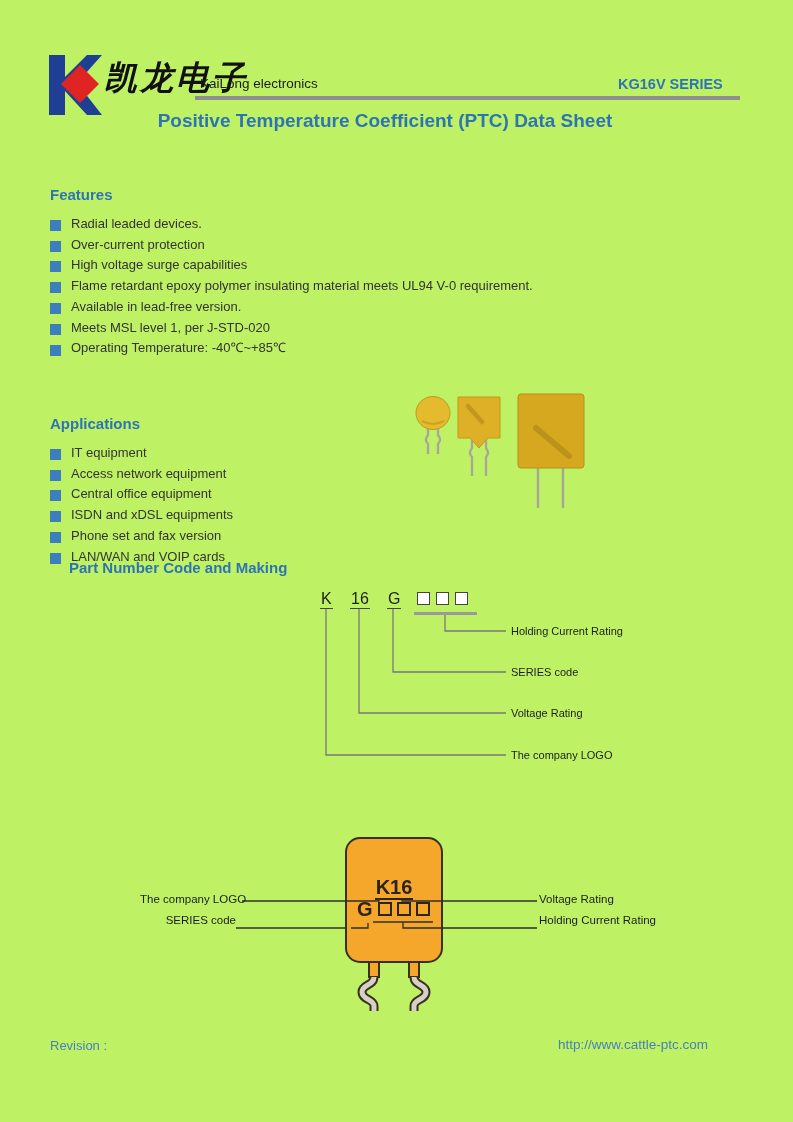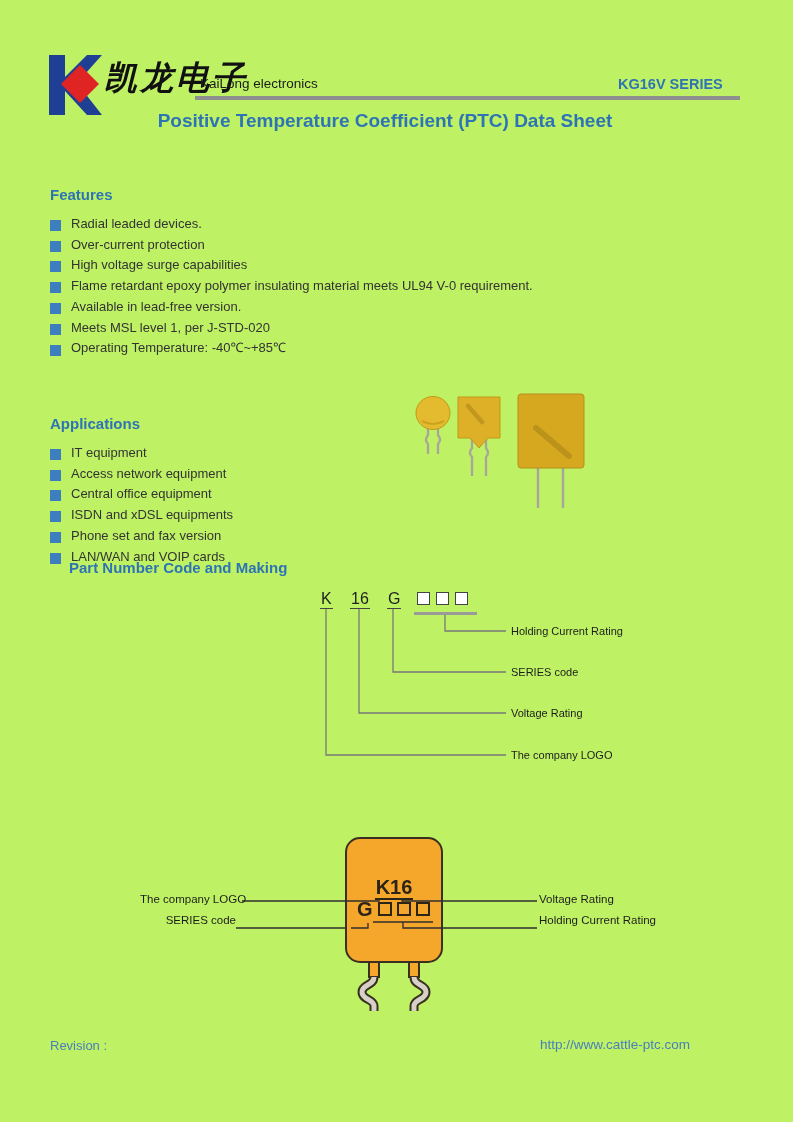--- a/index.html
+++ b/index.html
@@ -58,21 +58,21 @@
   .mark-k16 span { border-bottom:2px solid #2b2417; padding:0 1px; }
   .mark-grow { position:absolute; left:227px; top:69px; display:flex; align-items:center; gap:5px; }
   .mark-g { font-size:20px; font-weight:600; color:#2b2417; line-height:20px; }
   .mark-box { width:14px; height:14px; border:2.2px solid #2b2417; background:transparent; }
   .mark-label { position:absolute; font-size:11.5px; color:#1d1d1d; white-space:nowrap; }
   .mark-label.right-side { left:409px; }
   .mark-label.left-side { left:10px; width:96px; text-align:right; }
 
   
   .footer-rev { position:absolute; left:50px; top:1038px; font-size:13px; color:#4A7EBC; }
-  .footer-url { position:absolute; left:540px; top:1037px; font-size:13.5px; color:#4A7EBC; text-decoration:none; }
+  .footer-url { position:absolute; left:558px; top:1037px; font-size:13.5px; color:#4A7EBC; text-decoration:none; }
 </style>
 </head>
 <body>
 
 <div class="page">
 
   <svg class="logo-svg" viewBox="0 0 60 66">
     <polygon points="5,3 21,3 21,25 43,3 58,3 33,31 58,63 43,63 21,39 21,63 5,63" fill="#1F3F94"></polygon>
     <polygon points="36,13 55,32 36,51 17,32" fill="#E02424"></polygon>
   </svg>

